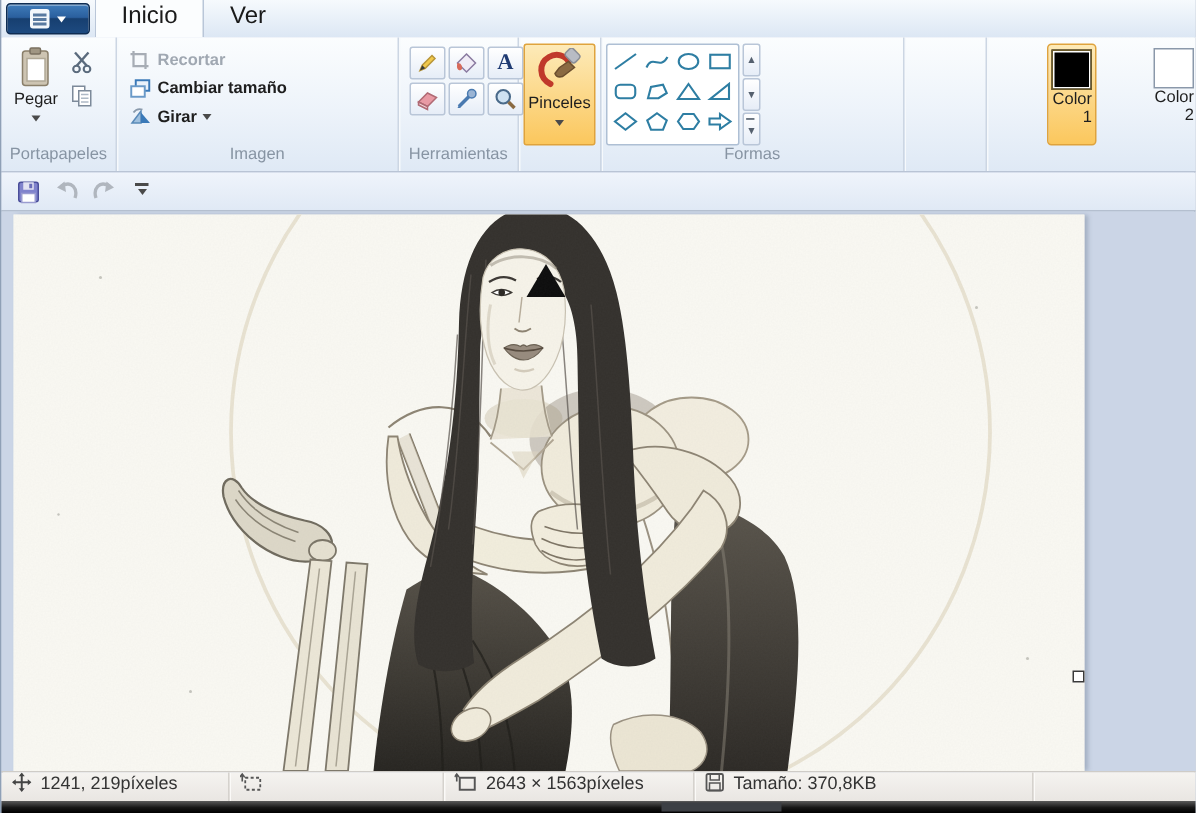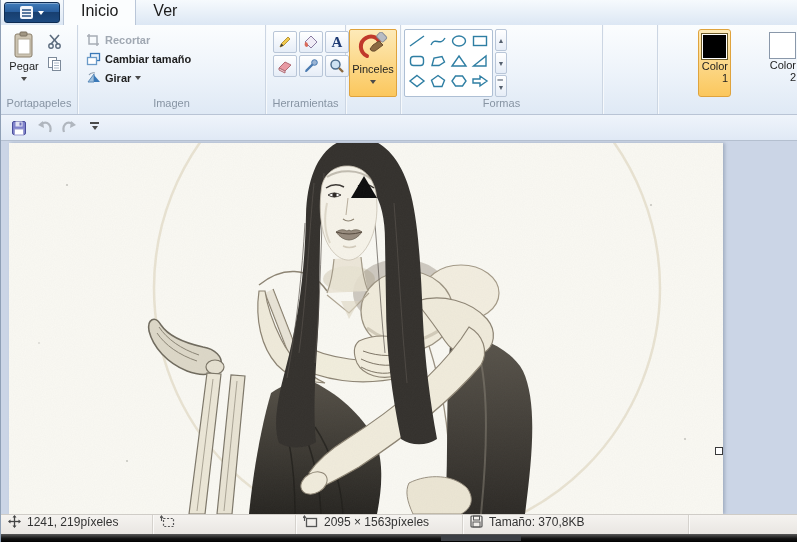--- a/index.html
+++ b/index.html
@@ -458,21 +458,21 @@
         <rect x="3.5" y="3.5" width="10" height="8" fill="none" stroke="#555" stroke-width="1.2" stroke-dasharray="2,1.6"></rect>
         <path d="M1.5,6 L1.5,1.5 M0,3 L1.5,1 L3,3" stroke="#555" stroke-width="1.1" fill="none"></path>
       </svg>
       <span></span>
     </div>
     <div class="ssec s3">
       <svg width="15" height="13" viewBox="0 0 15 13">
         <rect x="3.5" y="3.5" width="10" height="8" fill="none" stroke="#555" stroke-width="1.3"></rect>
         <path d="M1.5,6 L1.5,1.5 M0,3 L1.5,1 L3,3" stroke="#555" stroke-width="1.1" fill="none"></path>
       </svg>
-      <span>2095 × 1563píxeles</span>
+      <span>2643 × 1563píxeles</span>
     </div>
     <div class="ssec s4">
       <svg width="13" height="13" viewBox="0 0 13 13">
         <rect x="1" y="1" width="11" height="11" rx="1" fill="none" stroke="#555" stroke-width="1.2"></rect>
         <rect x="3.5" y="1" width="6" height="4" fill="none" stroke="#555" stroke-width="1"></rect>
         <rect x="3" y="7" width="7" height="5" fill="none" stroke="#555" stroke-width="1"></rect>
       </svg>
       <span>Tamaño: 370,8KB</span>
     </div>
     <div class="ssec s5"></div>

